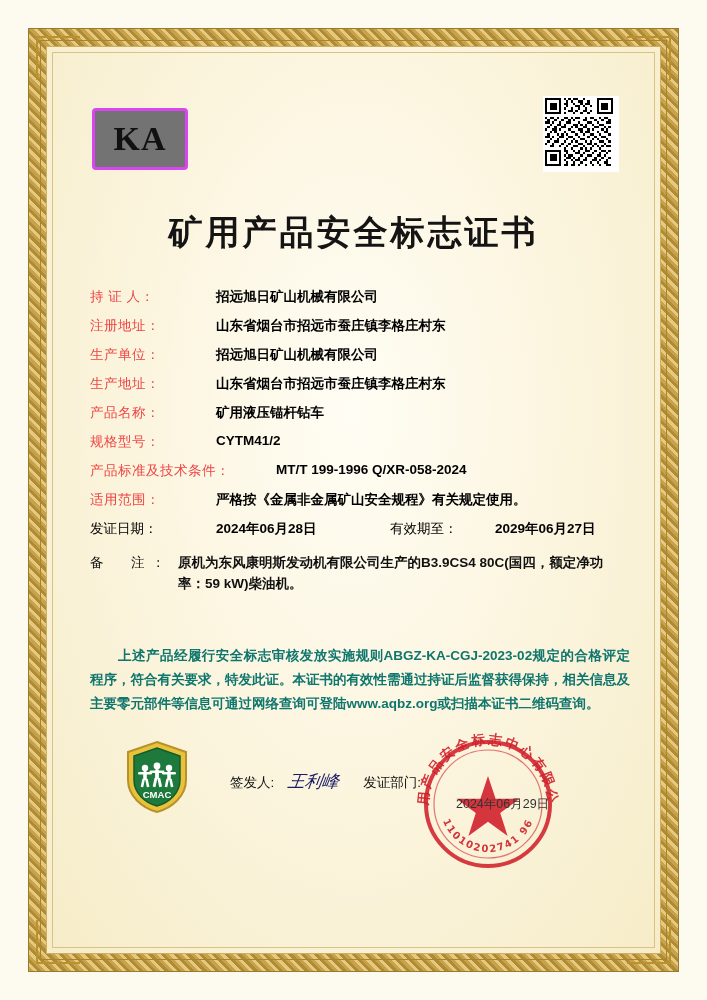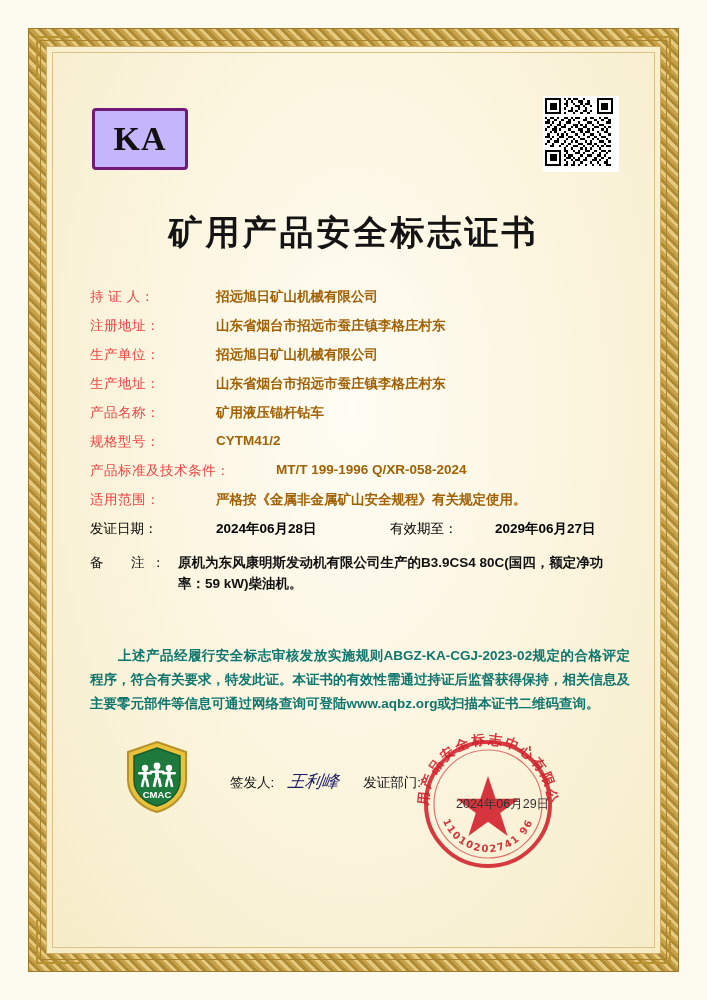--- a/index.html
+++ b/index.html
@@ -71,22 +71,22 @@
     position: absolute;
     left: 52px; top: 52px;
     width: 603px; height: 896px;
   }
 
   
   .ka-logo {
     position: absolute;
     left: 40px; top: 56px;
     width: 90px; height: 56px;
-    background: #c4b5fd;
-    border: 3px solid #701a75;
+    background: #737373;
+    border: 3px solid #d946ef;
     border-radius: 4px;
     display: flex;
     align-items: center;
     justify-content: center;
   }
   .ka-logo .ka-text {
     font-family: "Liberation Serif", serif;
     font-weight: bold;
     font-size: 34px;
     color: #111;
@@ -143,21 +143,21 @@
     left: 0;
     top: 4px;
     color: #ef4444;
     letter-spacing: 0.5px;
   }
   .row .val {
     position: absolute;
     left: 126px;
     top: 4px;
     font-weight: bold;
-    color: #a16207;
+    color: #000000;
   }
   .row.wide .val { left: 186px; font-weight: bold; }
 
   
   .row-dates { position: relative; height: 32px; font-size: 13.5px; }
   .row-dates .lbl1 { position: absolute; left: 0; top: 4px; }
   .row-dates .v1 { position: absolute; left: 126px; top: 4px; font-weight: bold; }
   .row-dates .lbl2 { position: absolute; left: 300px; top: 4px; }
   .row-dates .v2 { position: absolute; left: 405px; top: 4px; font-weight: bold; }
 

